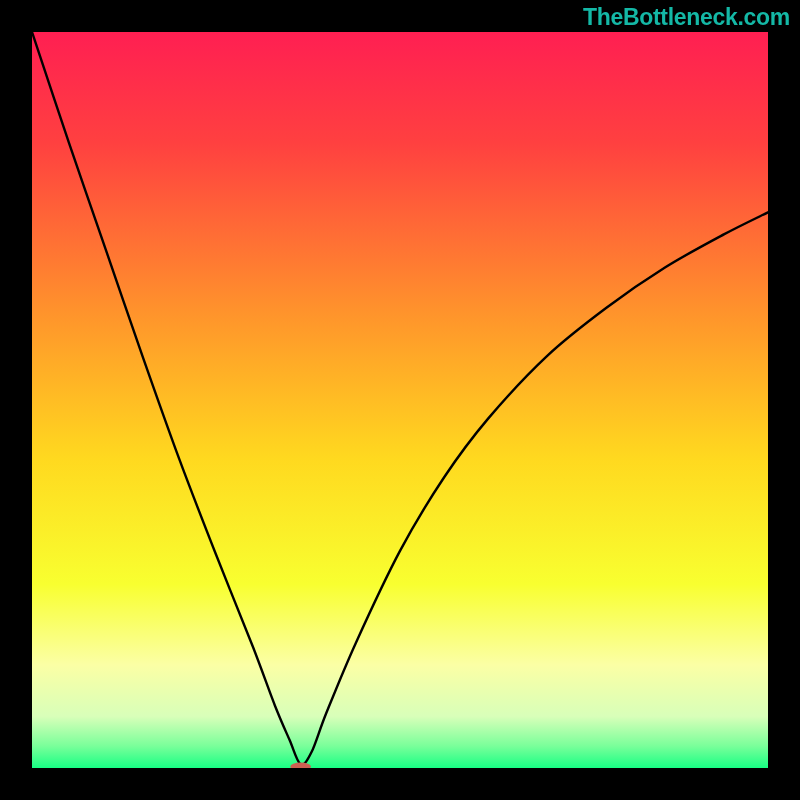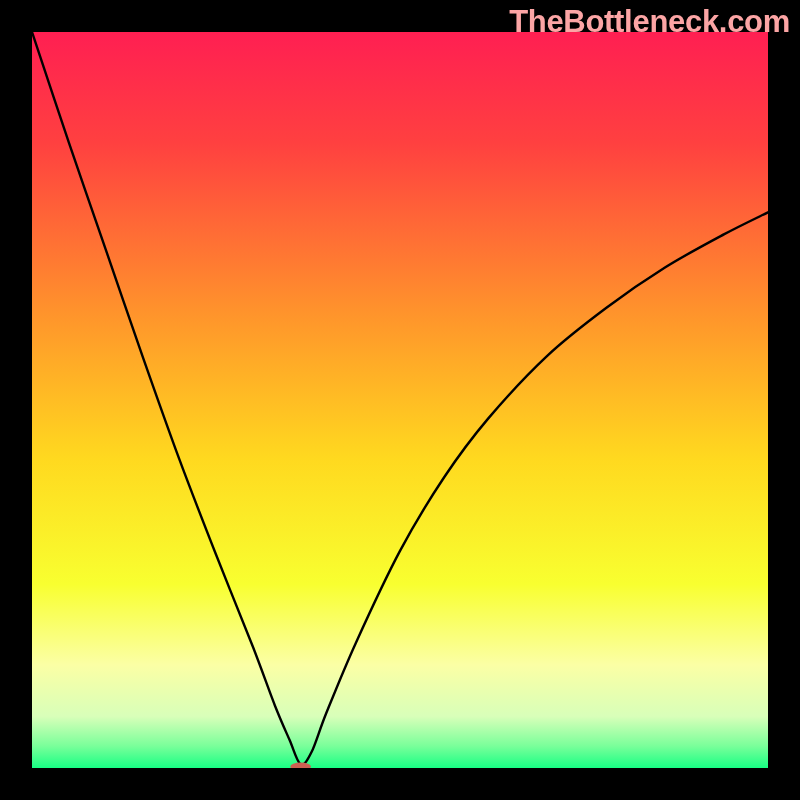--- a/index.html
+++ b/index.html
@@ -20,23 +20,23 @@
     left: 32px;
     top: 32px;
     width: 736px;
     height: 736px;
   }
   .attribution {
     position: absolute;
     top: 4px;
     right: 10px;
     font-family: Arial, Helvetica, sans-serif;
-    font-size: 31px;
+    font-size: 23px;
     font-weight: bold;
-    color: #fca5a5;
+    color: #14b8a6;
     letter-spacing: -0.3px;
   }
   svg { display: block; }
 </style>
 </head>
 <body>
 
 <div class="chart-container">
 
   <div class="plot-area">

